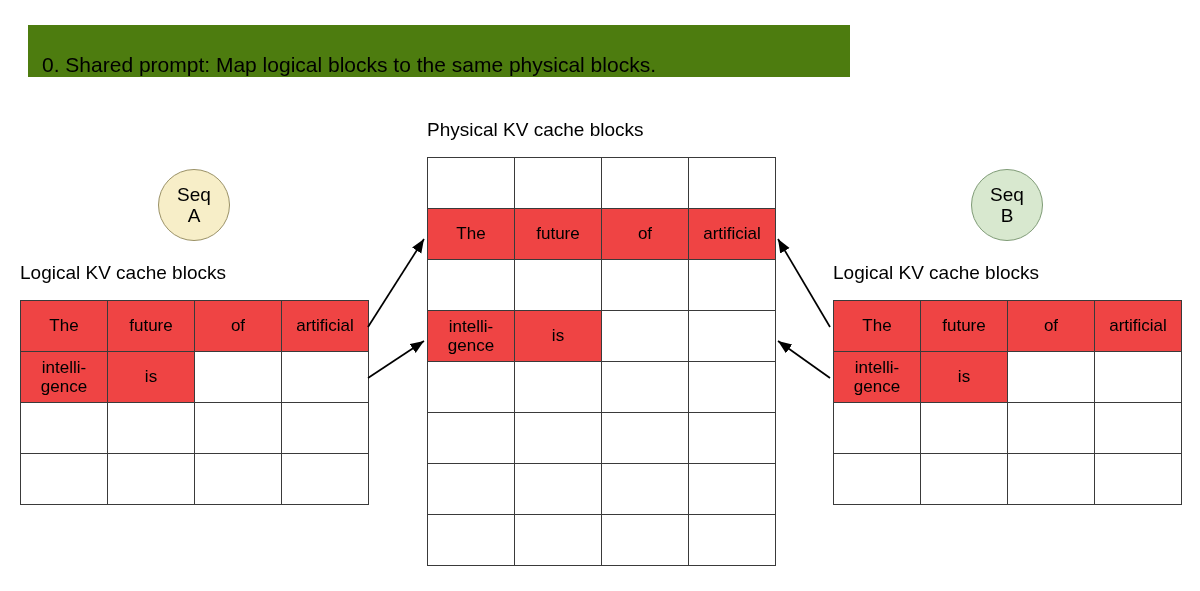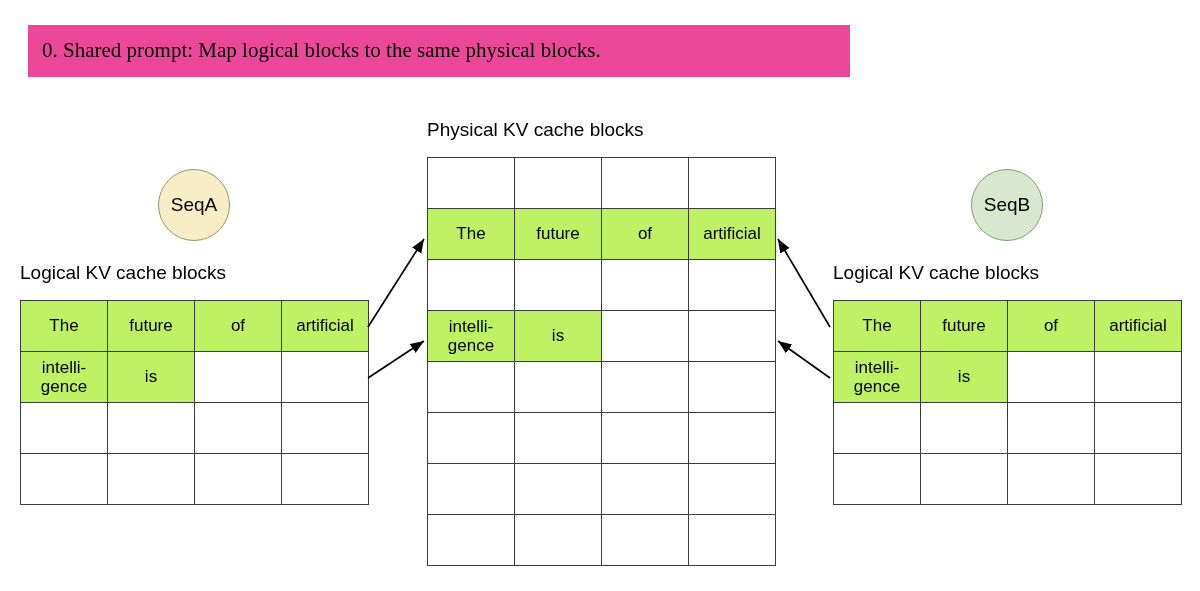--- a/index.html
+++ b/index.html
@@ -16,26 +16,25 @@
     overflow: hidden;
   }
 
   
   #prompt-banner {
     position: absolute;
     left: 28px;
     top: 25px;
     width: 822px;
     height: 52px;
-    background: #ec4899;
+    background: #4d7c0f;
     display: flex;
-    align-items: center;
+    align-items: flex-end;
     padding-left: 14px;
     box-sizing: border-box;
-    font-family: Liberation Serif, serif;
   }
   #prompt-banner .banner-text {
     font-size: 21px;
     line-height: 1.2;
     white-space: nowrap;
     color: #000;
   }
 
   
   .caption {
@@ -50,21 +49,21 @@
   #caption-logical-b { left: 833px; top: 262px; width: 348px; }
 
   
   .seq-badge {
     position: absolute;
     width: 72px;
     height: 72px;
     border-radius: 50%;
     border: 1.4px solid #8a8a72;
     display: flex;
-    flex-direction: row;
+    flex-direction: column;
     align-items: center;
     justify-content: center;
     font-size: 19px;
     line-height: 1.12;
     box-sizing: border-box;
   }
   #seq-badge-a { left: 158px; top: 169px; background: #f7eec8; border-color: #9a9166; }
   #seq-badge-b { left: 971px; top: 169px; background: #d8e8cf; border-color: #7f9b76; }
 
   
@@ -84,21 +83,21 @@
     align-items: center;
     justify-content: center;
     text-align: center;
     font-size: 17px;
     line-height: 1.12;
     background: #ffffff;
     overflow: hidden;
     padding: 1px 2px;
     white-space: pre-line;
   }
-  .kv-cell.filled { background: #bef264; }
+  .kv-cell.filled { background: #ef4444; }
 
   #grid-logical-a {
     left: 20px; top: 300px;
     grid-template-columns: repeat(4, 87px);
     grid-template-rows: repeat(4, 51px);
   }
   #grid-physical {
     left: 427px; top: 157px;
     grid-template-columns: repeat(4, 87px);
     grid-template-rows: repeat(8, 51px);

